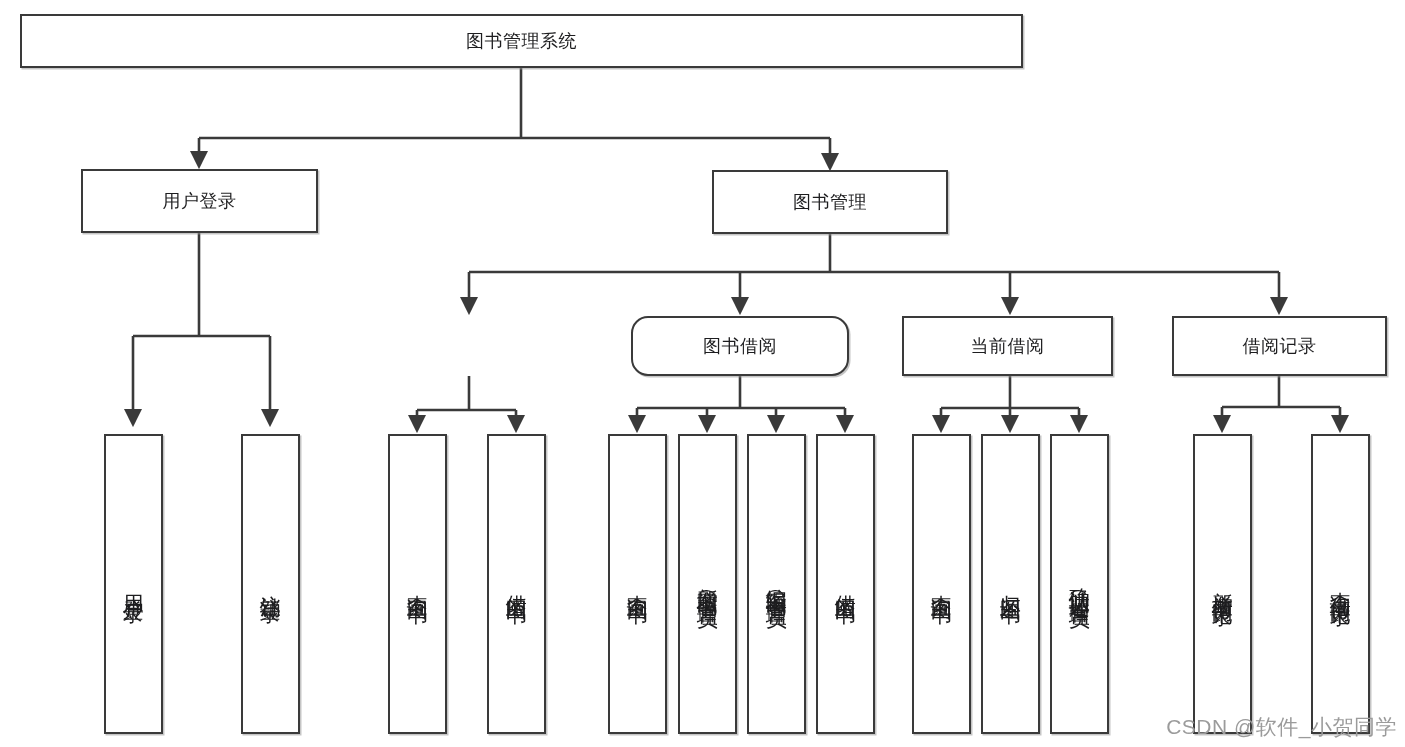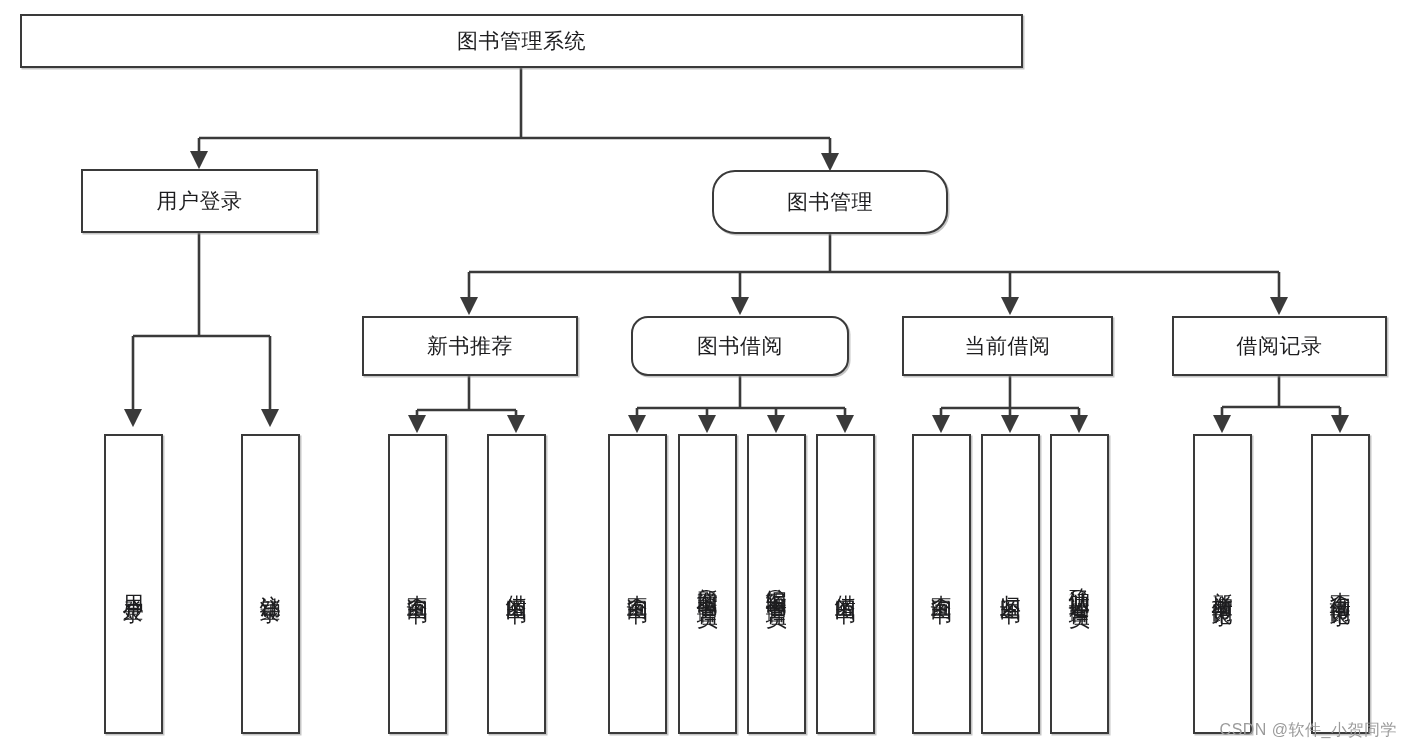--- a/index.html
+++ b/index.html
@@ -35,38 +35,38 @@
     background: #ffffff;
     border: 2px solid #3a3a3a;
     box-shadow: 1.5px 1.5px 0 0 rgba(150,150,150,0.55);
     display: flex;
     align-items: center;
     justify-content: center;
     overflow: hidden;
   }
   .node-label {
     color: #1d1d1f;
-    font-size: 21px;
+    font-size: 18px;
     line-height: 1.12;
     letter-spacing: 0.5px;
     white-space: nowrap;
     text-align: center;
   }
   .node-box.vertical .node-label {
     writing-mode: vertical-rl;
     text-orientation: upright;
     letter-spacing: 3px;
     white-space: nowrap;
     font-size: 21px;
   }
   .watermark {
     position: absolute;
     right: 8px;
     bottom: 6px;
-    font-size: 16px;
+    font-size: 21px;
     color: #9b9b9b;
     letter-spacing: 0.5px;
     white-space: nowrap;
     pointer-events: none;
     font-family: "Liberation Sans", "DejaVu Sans", sans-serif;
   }
 </style>
 </head>
 <body>
 
@@ -139,27 +139,24 @@
   </svg>
 
   <div class="node-box" style="left:20px; top:14px; width:1003px; height:54px;">
     <span class="node-label">图书管理系统</span>
   </div>
 
   <div class="node-box" style="left:81px; top:169px; width:237px; height:64px;">
     <span class="node-label">用户登录</span>
   </div>
 
-  <div class="node-box" style="left:712px; top:170px; width:236px; height:64px;border-radius:23px;">
+  <div class="node-box" style="left:712px; top:170px; width:236px; height:64px;">
     <span class="node-label">图书管理</span>
   </div>
 
-  <div class="node-box" style="left:362px; top:316px; width:216px; height:60px;">
-    <span class="node-label">新书推荐</span>
-  </div>
 
   <div class="node-box" style="left:631px; top:316px; width:218px; height:60px;border-radius:17px;">
     <span class="node-label">图书借阅</span>
   </div>
 
   <div class="node-box" style="left:902px; top:316px; width:211px; height:60px;">
     <span class="node-label">当前借阅</span>
   </div>
 
   <div class="node-box" style="left:1172px; top:316px; width:215px; height:60px;">

